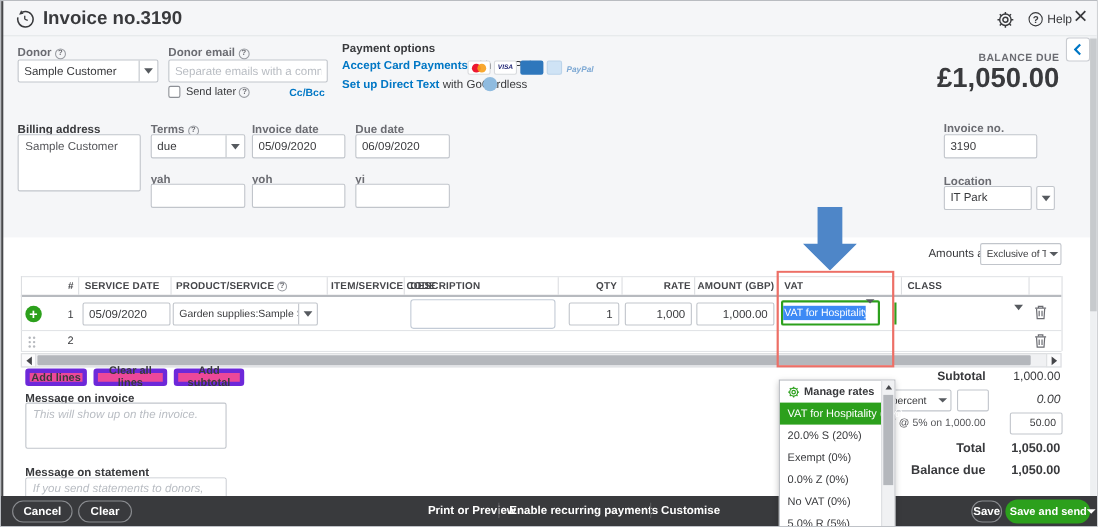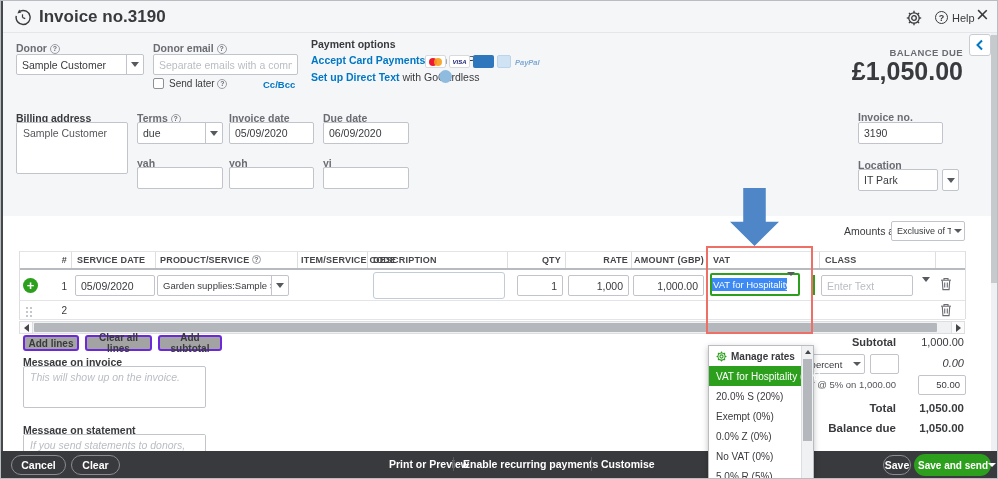--- a/index.html
+++ b/index.html
@@ -54,21 +54,21 @@
   .vline { background:#dcdee1; width:1px; }
 
   .th { font-size:9px; font-weight:bold; color:#45464a; letter-spacing:0.2px; white-space:nowrap; }
 
   .pillbtn {
     border:1px solid #8a8c90; border-radius:11px; background:transparent; color:#fff;
     font-family:"Liberation Sans",sans-serif; font-size:10.5px; font-weight:600;
     display:flex; align-items:center; justify-content:center; cursor:pointer; height:100%; width:100%;
   }
   .sqbtn {
-    border:2px solid #6d28d9; border-radius:3px; background:#a3a3a3; color:#393a3d;
+    border:4px solid #6d28d9; border-radius:3px; background:#ec4899; color:#393a3d;
     font-family:"Liberation Sans",sans-serif; font-size:10px; font-weight:bold;
     display:flex; align-items:center; justify-content:center; cursor:pointer; height:100%; width:100%;
   }
   .ftlink { font-size:10.5px; font-weight:600; color:#fff; cursor:pointer; white-space:nowrap; }
 
   .dd-item { height:20px; display:flex; align-items:center; padding-left:7px; font-size:10px; color:#393a3d; cursor:pointer; white-space:nowrap; }
   .dd-item.sel-green { background:#2ca01c; color:#fff; }
 
   .sb-track { background:#f0f1f3; border:1px solid #dcdee1; }
   .sb-thumb { background:#b4b7bc; border-radius:1px; }
@@ -271,23 +271,20 @@
   <div class="abs" style="left:632px;top:274px;width:71px;height:21px;">
     <input class="inp num" value="1,000.00" style="">
   </div>
 
   <div class="abs" style="left:709px;top:272px;width:90px;height:23px;border:2px solid #2ca01c;border-radius:2px;background:#fff;display:flex;align-items:center;cursor:text;">
     <span style="background:#3d8af5;color:#fff;font-size:9.5px;padding:1px 1px;white-space:nowrap;overflow:hidden;">VAT for Hospitality</span>
     <span style="margin-left:auto;padding-right:3px;"><span class="caret" style="border-top-width:4px;"></span></span>
   </div>
   <div class="abs" style="left:812px;top:274px;width:2px;height:20px;background:#2ca01c;"></div>
 
-  <div class="abs" style="left:820px;top:274px;width:92px;height:21px;">
-    <input class="inp" placeholder="Enter Text" style="">
-  </div>
   <div class="abs" style="left:921px;top:281px;cursor:pointer;"><span class="caret"></span></div>
 
   <div class="abs" style="left:939px;top:276px;cursor:pointer;">
     <svg width="12" height="14" viewBox="0 0 12 14">
         <g fill="none" stroke="#6b6c72" stroke-width="1.1">
           <path d="M1 3.2 h10"></path>
           <path d="M4 3 V1.5 h4 V3"></path>
           <path d="M2.3 3.6 l0.6 9 h6.2 l0.6 -9"></path>
           <line x1="4.7" y1="5.6" x2="4.7" y2="10.6"></line>
           <line x1="7.3" y1="5.6" x2="7.3" y2="10.6"></line>

